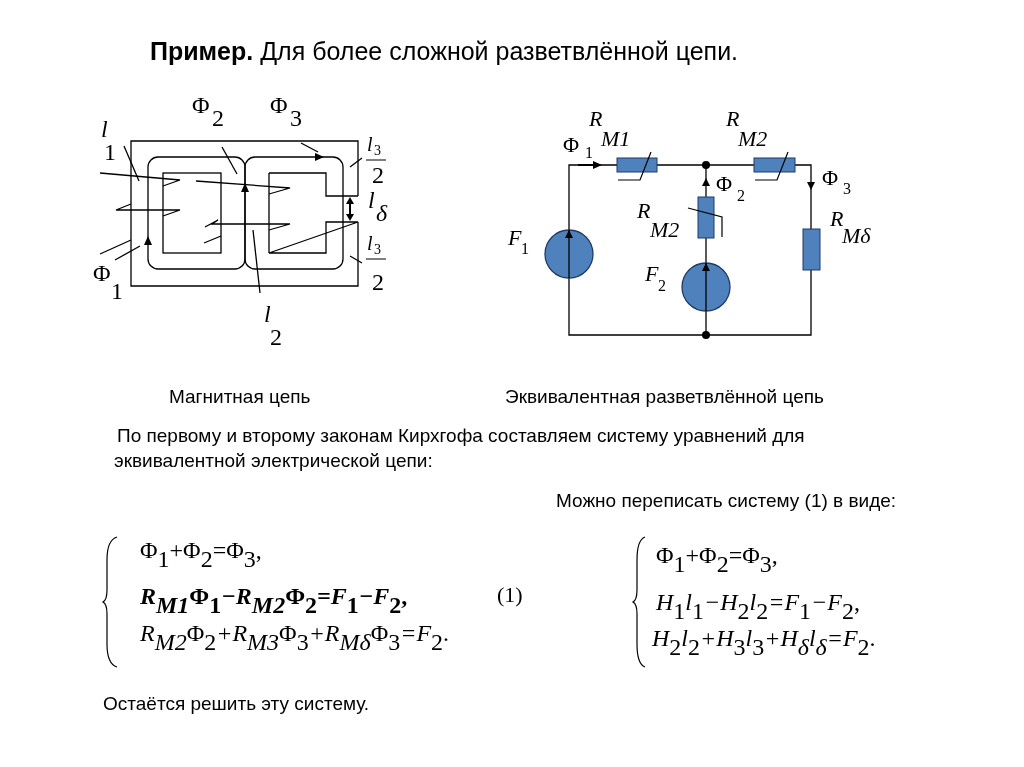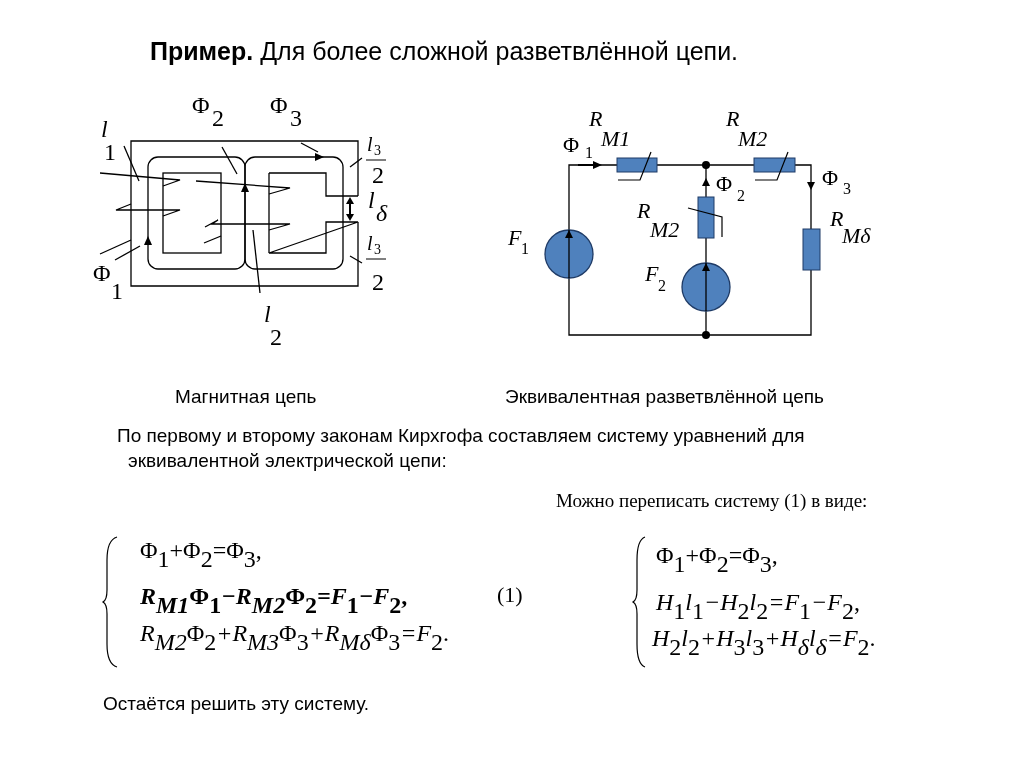--- a/index.html
+++ b/index.html
@@ -144,26 +144,26 @@
     <text x="650" y="237" font-style="italic">M2</text>
     <text x="830" y="226" font-style="italic">R</text>
     <text x="842" y="243" font-style="italic">Mδ</text>
     <text x="508" y="245" font-style="italic">F</text>
     <text x="521" y="254" font-size="16">1</text>
     <text x="645" y="281" font-style="italic">F</text>
     <text x="658" y="291" font-size="16">2</text>
   </g>
 </svg>
 
-<div class="abs caption" style="left:175px;top:386px;">Магнитная цепь</div>
+<div class="abs caption" style="left:169px;top:386px;">Магнитная цепь</div>
 <div class="abs caption" style="left:505px;top:386px;">Эквивалентная разветвлённой цепь</div>
 
 <div class="abs sans" style="left:117px;top:425px;">По первому и второму законам Кирхгофа составляем систему уравнений для</div>
-<div class="abs sans" style="left:128px;top:450px;">эквивалентной электрической цепи:</div>
-<div class="abs sans" style="left:556px;top:490px;font-family:Liberation Serif, serif;">Можно переписать систему (1) в виде:</div>
+<div class="abs sans" style="left:114px;top:450px;">эквивалентной электрической цепи:</div>
+<div class="abs sans" style="left:556px;top:490px;">Можно переписать систему (1) в виде:</div>
 
 <svg class="abs" style="left:0;top:0" width="1024" height="767">
   <path d="M117,537 Q107,540 107,560 L107,590 Q107,600 103,602 Q107,604 107,614 L107,644 Q107,664 117,667" stroke="#000" stroke-width="1.2" fill="none"></path>
   <path d="M645,537 Q637,540 637,560 L637,590 Q637,600 633,602 Q637,604 637,614 L637,644 Q637,664 645,667" stroke="#000" stroke-width="1.2" fill="none"></path>
 </svg>
 
 <div class="abs eq" style="left:140px;top:538px;">
   <span>Φ</span><sub>1</sub><span>+Φ</span><sub>2</sub><span>=Φ</span><sub>3</sub><span>,</span>
 </div>
 <div class="abs eq" style="left:140px;top:584px;font-weight:bold;">

